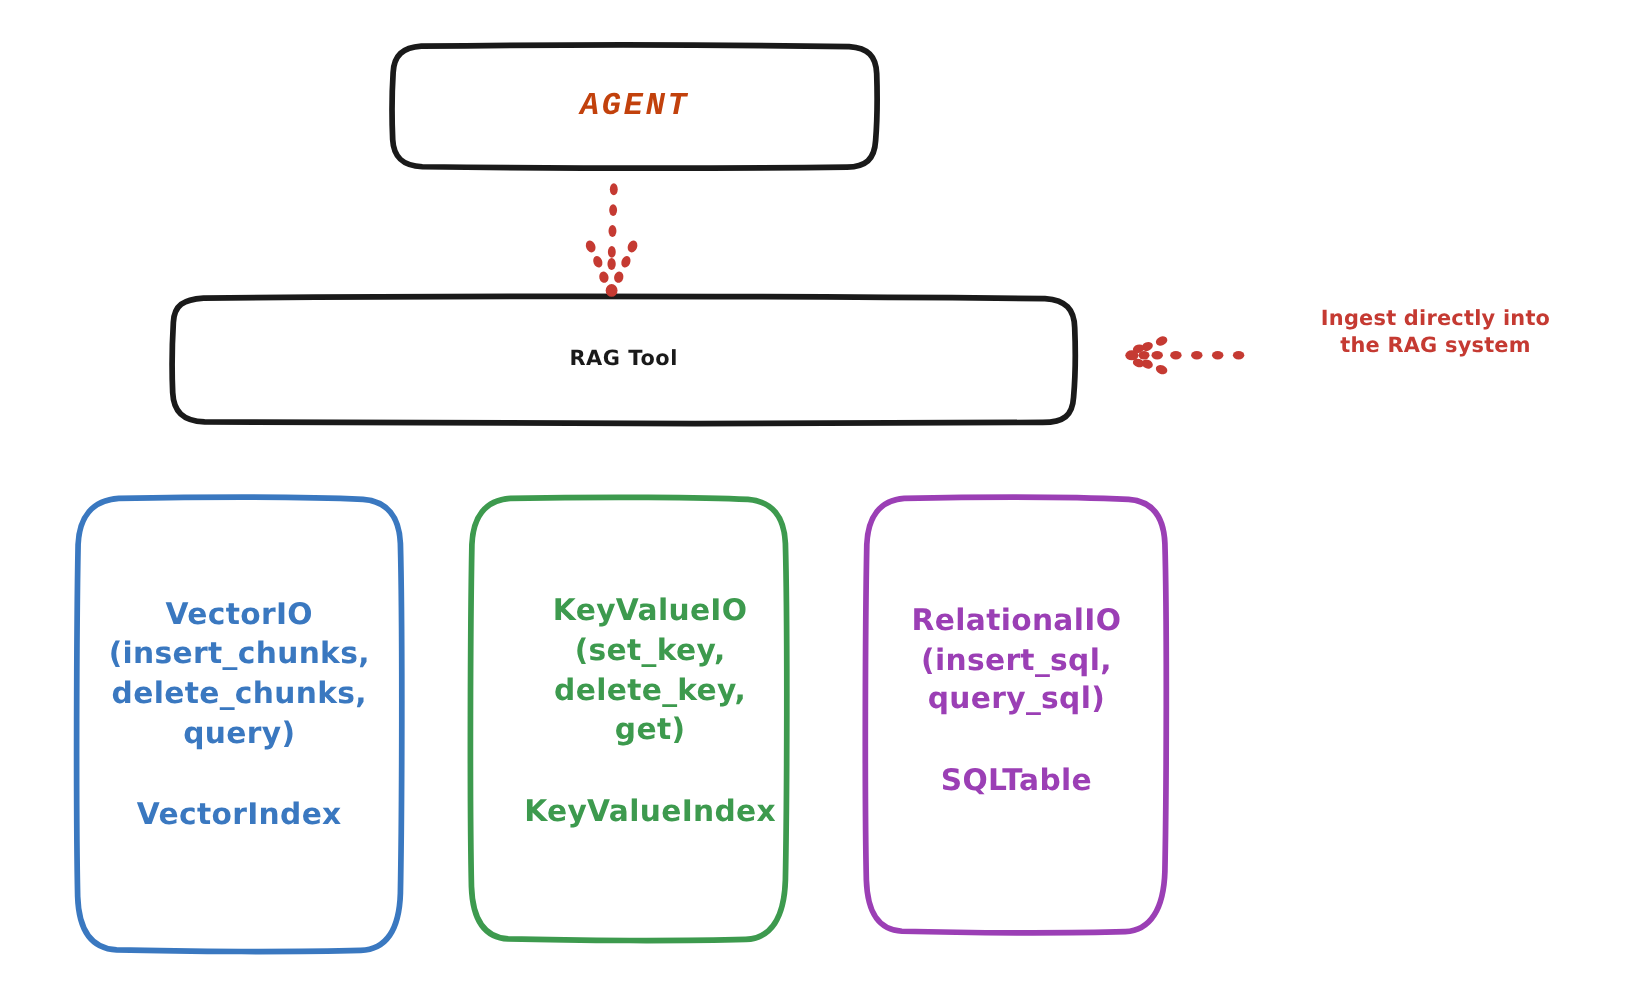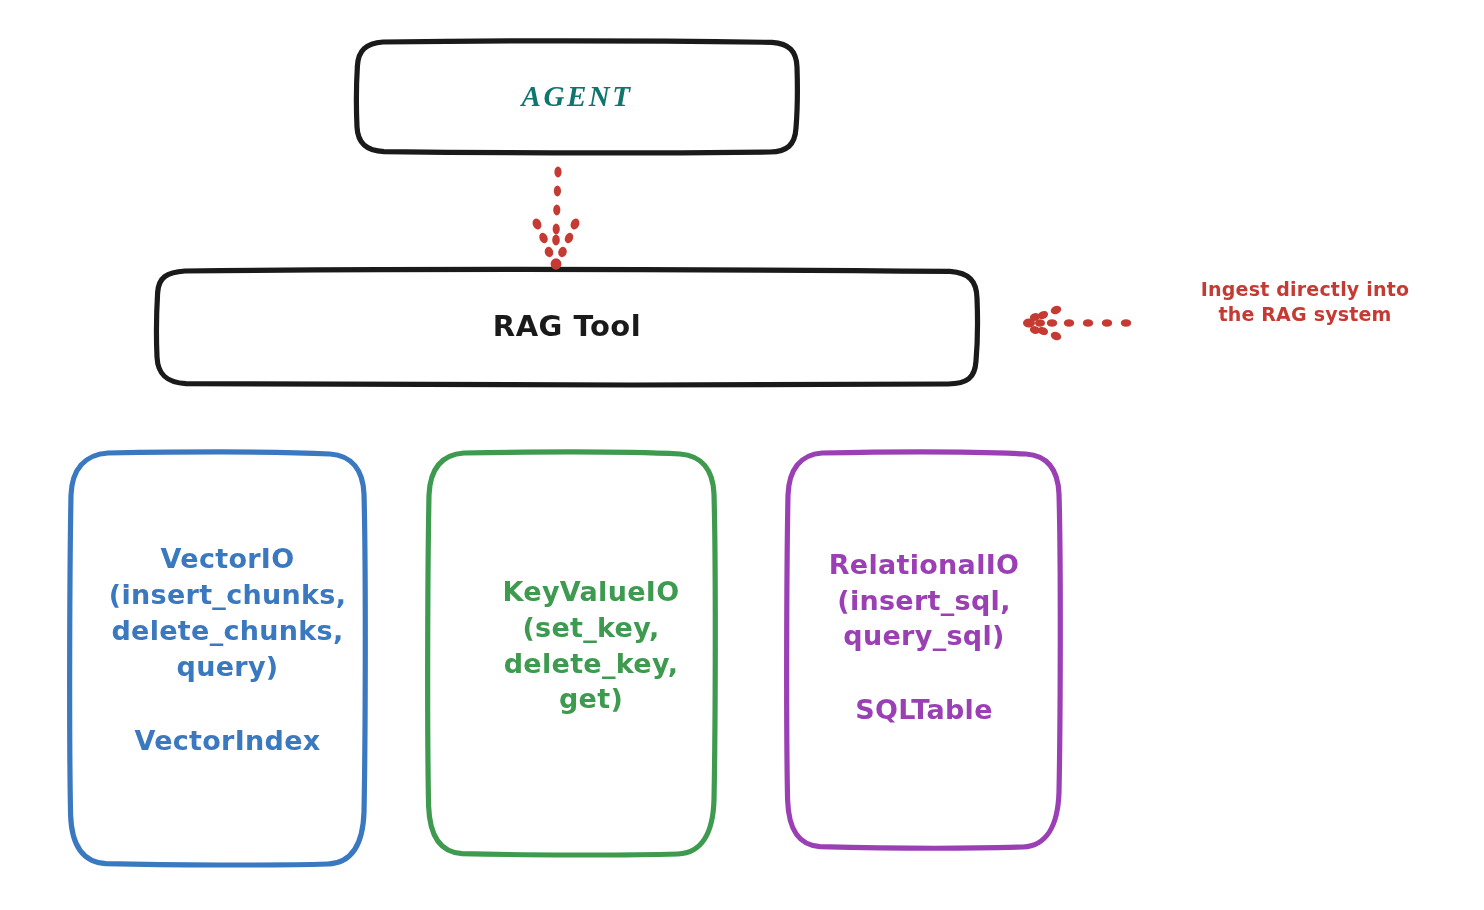--- a/index.html
+++ b/index.html
@@ -34,43 +34,43 @@
   .node-label {
     white-space: pre-line;
     line-height: 1.28;
   }
 
   
   #agent-node {
     left: 357px; top: 41px; width: 440px; height: 111px;
   }
   #agent-node .node-label {
-    font-family: Liberation Serif, serif;
+    font-family: Liberation Mono, monospace;
     font-size: 29px;
     font-style: italic;
     font-weight: 700;
     letter-spacing: 2.5px;
-    color: #0f766e;
+    color: #c2410c;
     text-align: center;
   }
 
   
   #rag-tool-node {
     left: 157px; top: 270px; width: 820px; height: 113px;
   }
   #rag-tool-node .node-label {
     font-family: "DejaVu Sans", sans-serif;
-    font-size: 29px;
+    font-size: 19px;
     font-weight: 600;
     letter-spacing: 0.5px;
     color: #1a1a1a;
   }
 
   
-  #vector-io-node  { left: 80px;  top: 452px; width: 295px; height: 413px; }
+  #vector-io-node  { left: 70px;  top: 452px; width: 295px; height: 413px; }
   #keyvalue-io-node{ left: 428px; top: 452px; width: 287px; height: 403px; }
   #relational-io-node { left: 788px; top: 452px; width: 272px; height: 396px; }
 
   .provider-label {
     font-size: 27px;
     font-weight: 600;
     line-height: 1.33;
     white-space: pre-line;
     letter-spacing: 0.3px;
   }
@@ -220,20 +220,21 @@
 query)</div>
     <div class="provider-index">VectorIndex</div>
   </div>
 </div>
 
 <div class="node" id="keyvalue-io-node">
   <div class="provider-stack">
     <div class="provider-label">KeyValueIO
 (set_key,
 delete_key, get)</div>
+    <div class="provider-index">KeyValueIndex</div>
   </div>
 </div>
 
 <div class="node" id="relational-io-node">
   <div class="provider-stack">
     <div class="provider-label">RelationalIO
 (insert_sql,
 query_sql)</div>
     <div class="provider-index">SQLTable</div>
   </div>

